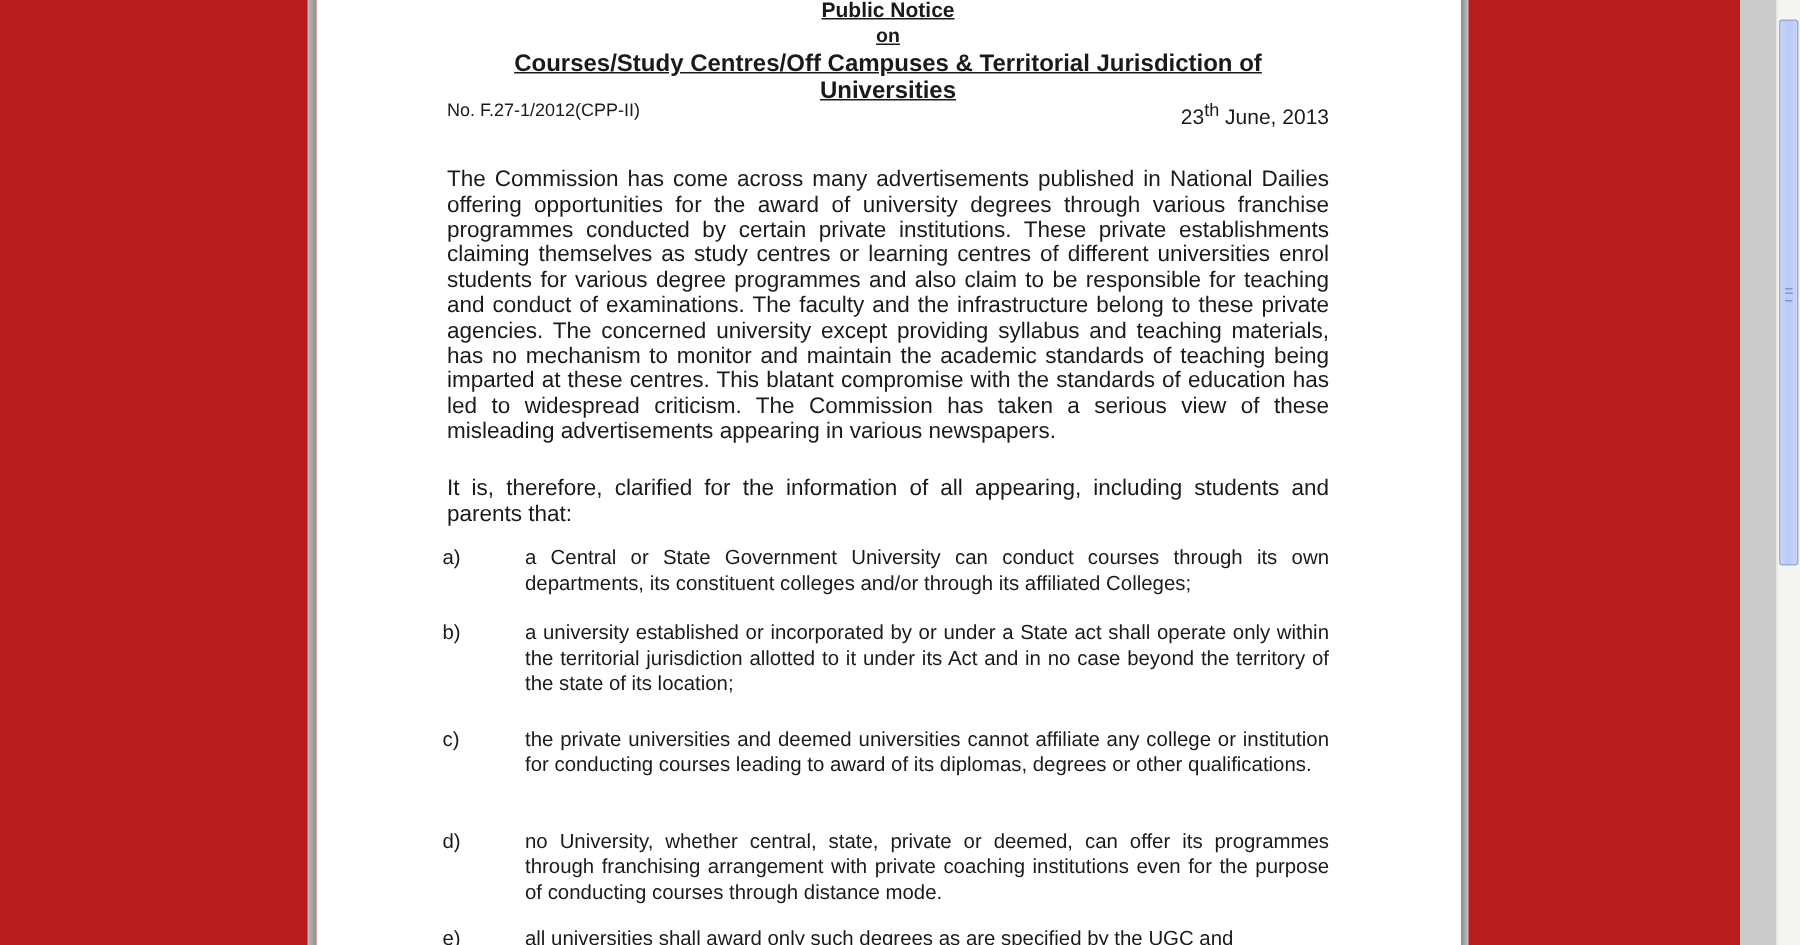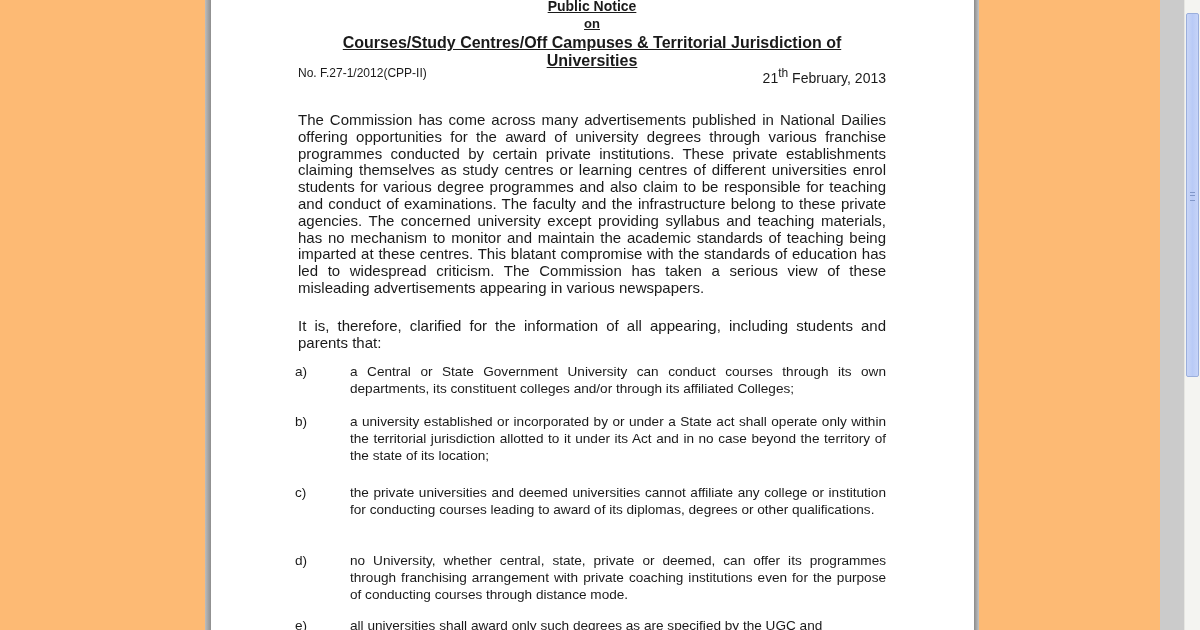--- a/index.html
+++ b/index.html
@@ -1,21 +1,21 @@
 <!DOCTYPE html>
 <html><head>
 <meta charset="utf-8">
 <style>
   html, body { margin:0; padding:0; }
   body {
     width:1200px; height:630px; overflow:hidden; position:relative;
     background:#cbcbcb;
     font-family:"Liberation Sans", sans-serif;
   }
-  .viewer { position:absolute; left:0; top:0; width:1160px; height:630px; background:#fdba74; }
+  .viewer { position:absolute; left:0; top:0; width:1160px; height:630px; background:#b91c1c; }
   .page-shadow-l { position:absolute; left:205px; top:0; width:6px; height:630px;
     background:linear-gradient(to right, #bdbdbd, #8e8e8e); }
   .page-shadow-r { position:absolute; left:974px; top:0; width:5px; height:630px;
     background:linear-gradient(to right, #8a8a8a, #c4c4c4); }
   .page {
     position:absolute; left:211px; top:0; width:763px; height:630px;
     background:#ffffff; overflow:hidden; color:#1a1a1a;
   }
   .content { position:absolute; left:87px; top:0; width:588px; }
   .title-1 { position:absolute; left:0; width:588px; text-align:center; top:-2px;
@@ -56,21 +56,21 @@
   <div class="page-shadow-l"></div>
   <div class="page-shadow-r"></div>
 
   <div class="page">
     <div class="content">
       <div class="title-1">Public Notice</div>
       <div class="title-2">on</div>
       <div class="title-3">Courses/Study Centres/Off Campuses &amp; Territorial Jurisdiction of Universities</div>
 
       <div class="ref">No. F.27-1/2012(CPP-II)</div>
-      <div class="date"><span>21</span><sup>th</sup><span> February, 2013</span></div>
+      <div class="date"><span>23</span><sup>th</sup><span> June, 2013</span></div>
 
       <div class="para p1">The Commission has come across many advertisements published in National Dailies offering opportunities for the award of university degrees through various franchise programmes conducted by certain private institutions. These private establishments claiming themselves as study centres or learning centres of different universities enrol students for various degree programmes and also claim to be responsible for teaching and conduct of examinations. The faculty and the infrastructure belong to these private agencies. The concerned university except providing syllabus and teaching materials, has no mechanism to monitor and maintain the academic standards of teaching being imparted at these centres. This blatant compromise with the standards of education has led to widespread criticism. The Commission has taken a serious view of these misleading advertisements appearing in various newspapers.</div>
       <div class="para p2">It is, therefore, clarified for the information of all appearing, including students and parents that:</div>
 
       <div class="item ia">
         <span class="lbl">a)</span>
         <span class="txt">a Central or State Government University can conduct courses through its own departments, its constituent colleges and/or through its affiliated Colleges;</span>
       </div>
       <div class="item ib">
         <span class="lbl">b)</span>

